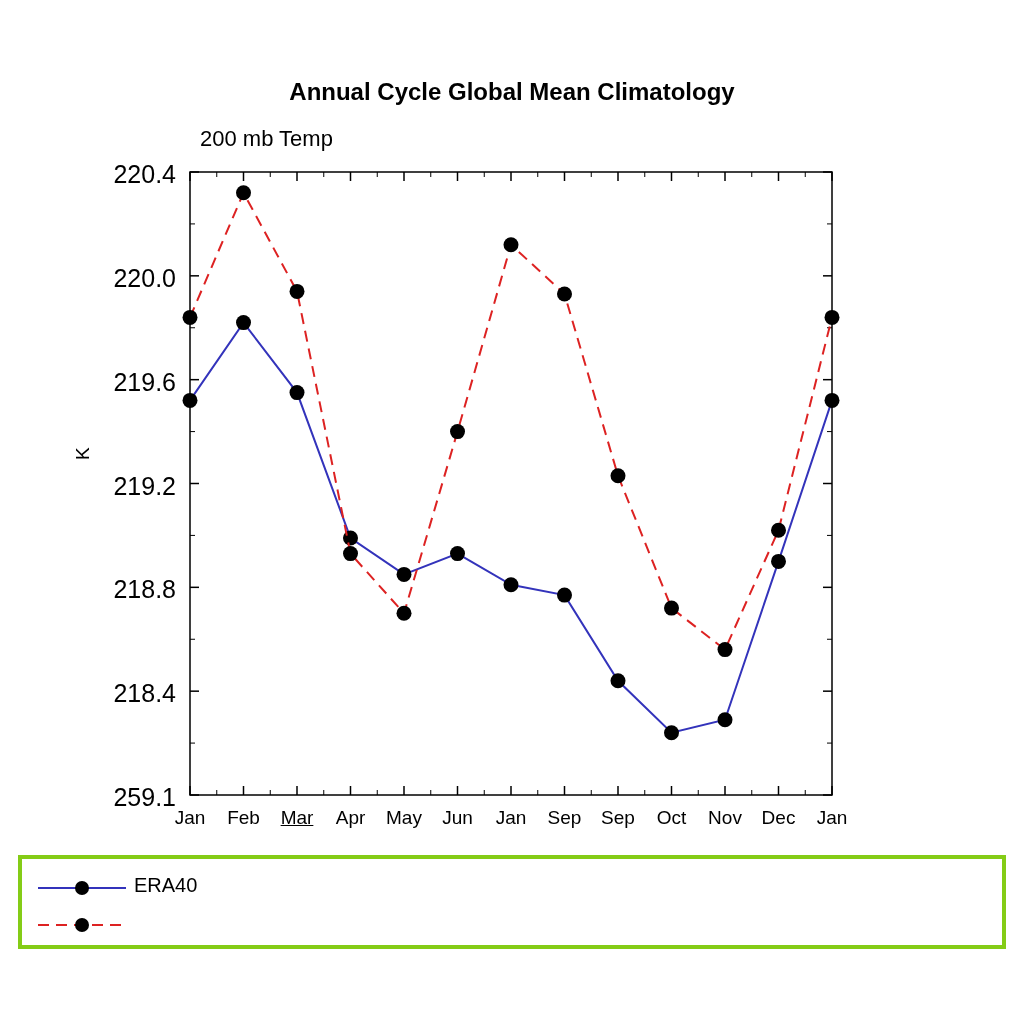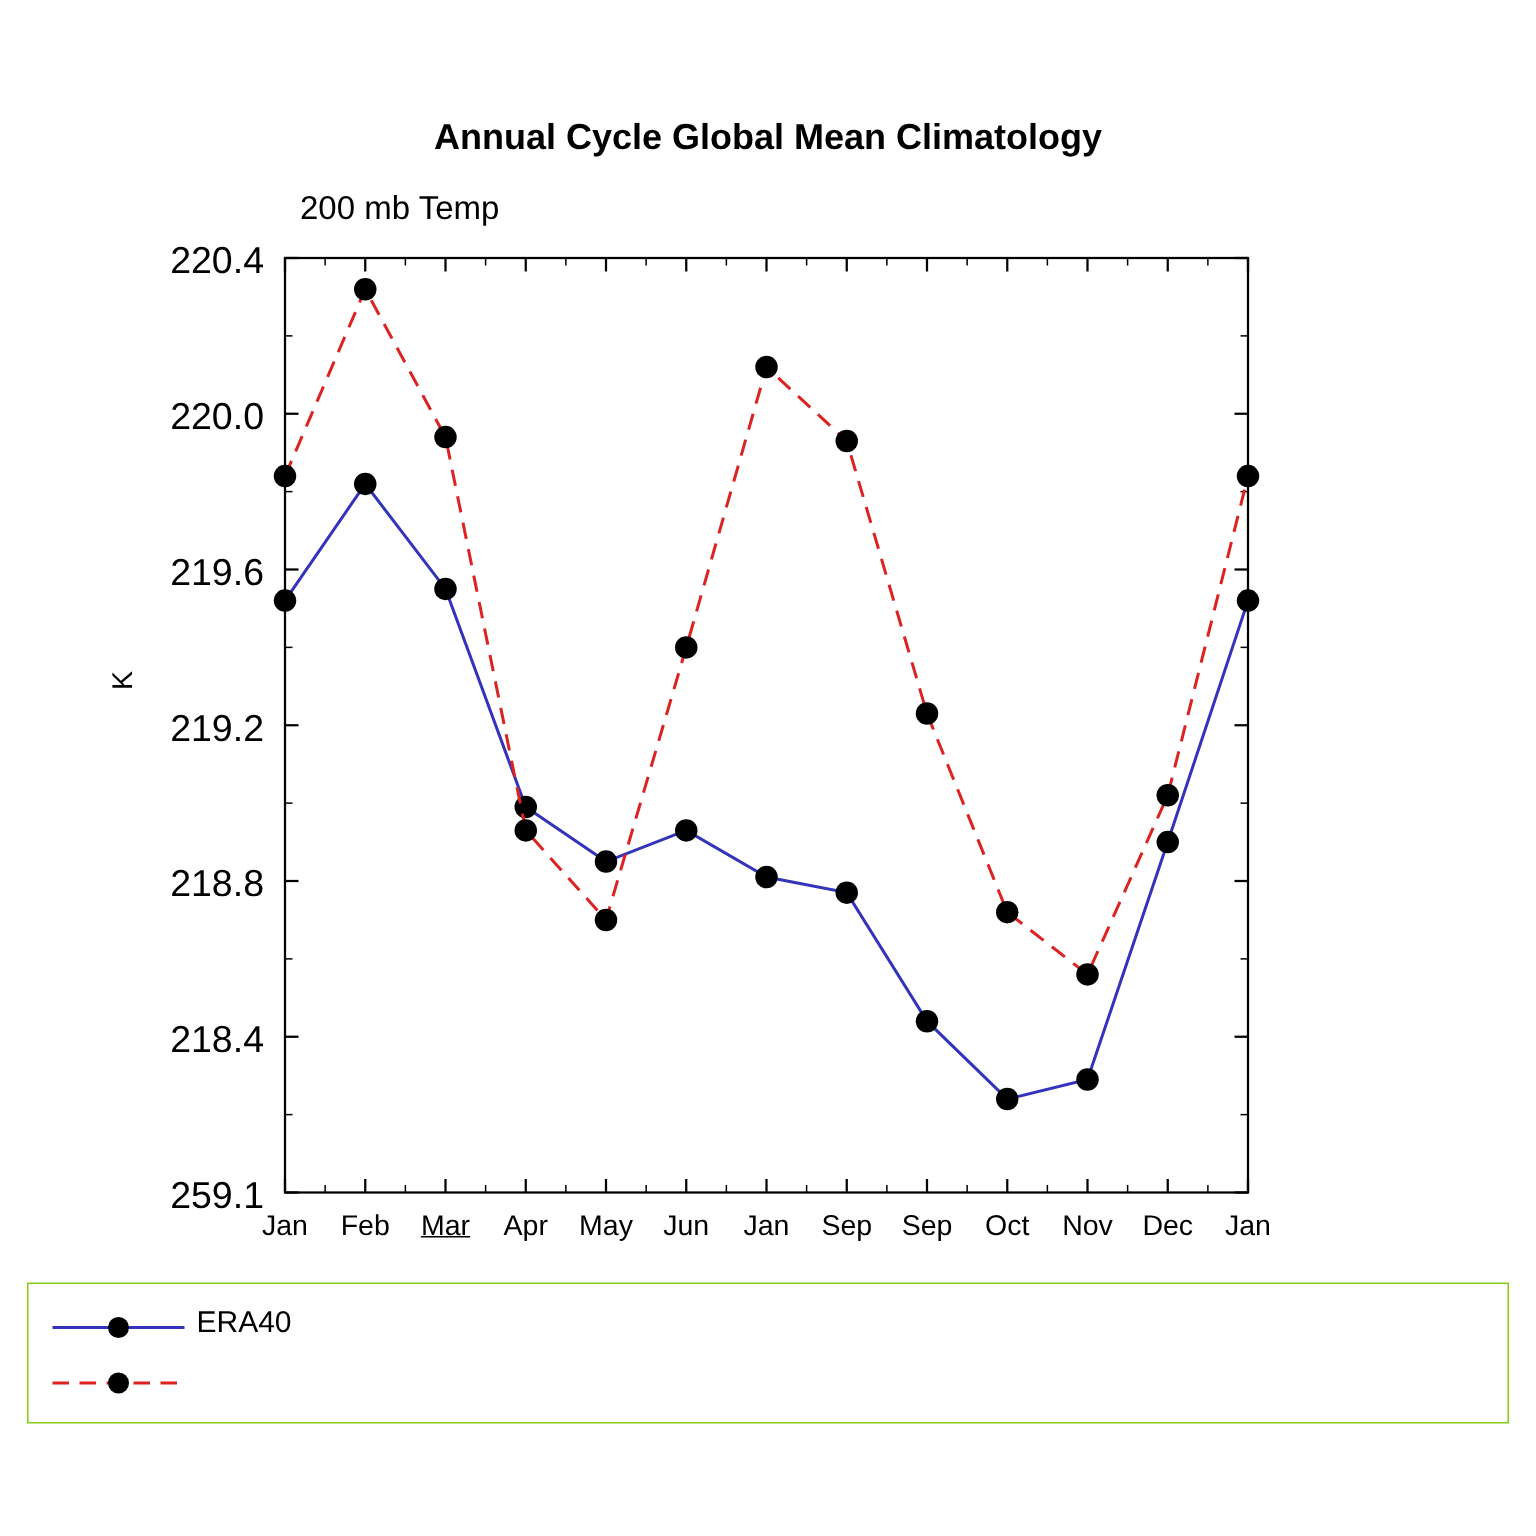--- a/index.html
+++ b/index.html
@@ -51,21 +51,21 @@
   .plot-svg {
     position: absolute;
     left: 0; top: 0;
   }
   .legend-box {
     position: absolute;
     left: 18px;
     top: 855px;
     width: 988px;
     height: 94px;
-    border: 1px solid #84cc16;
+    border: 4px solid #84cc16;
     box-sizing: border-box;
     background: #ffffff;
   }
   .legend-row {
     position: absolute;
     left: 0;
     width: 100%;
     height: 40px;
   }
   .legend-row.r0 { top: 9px; }

